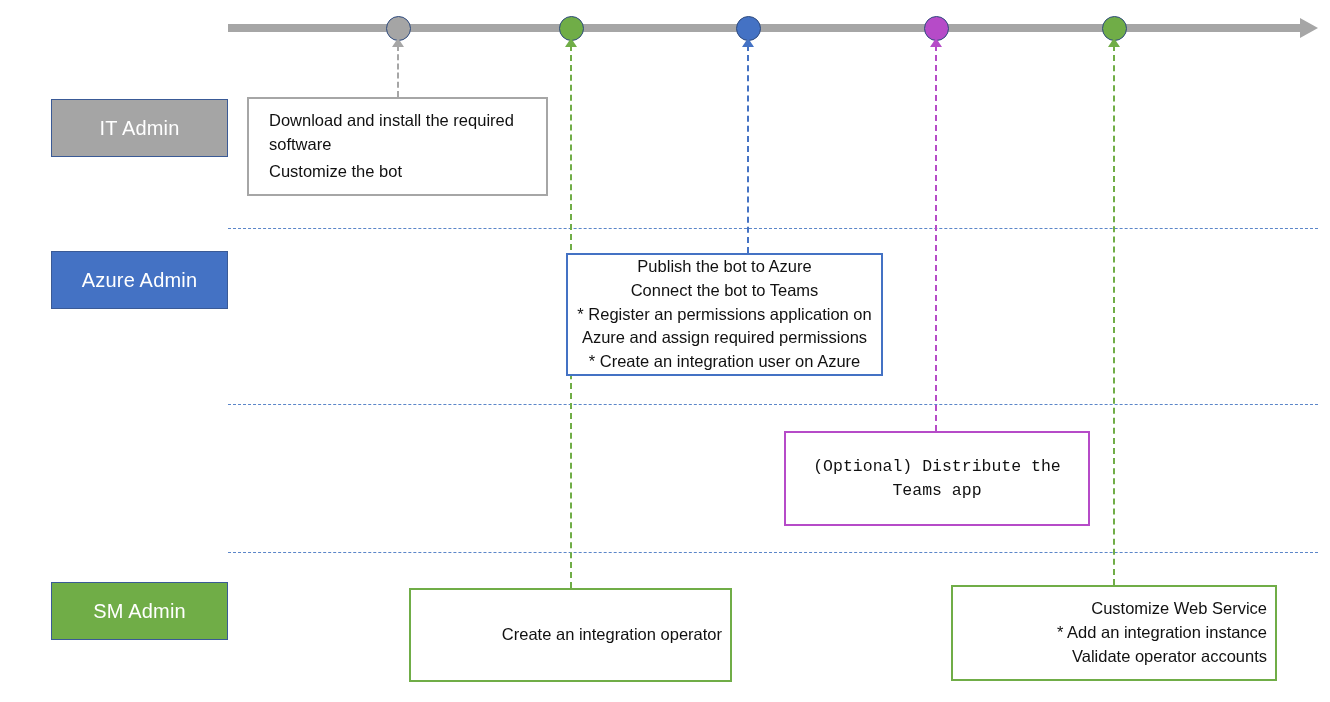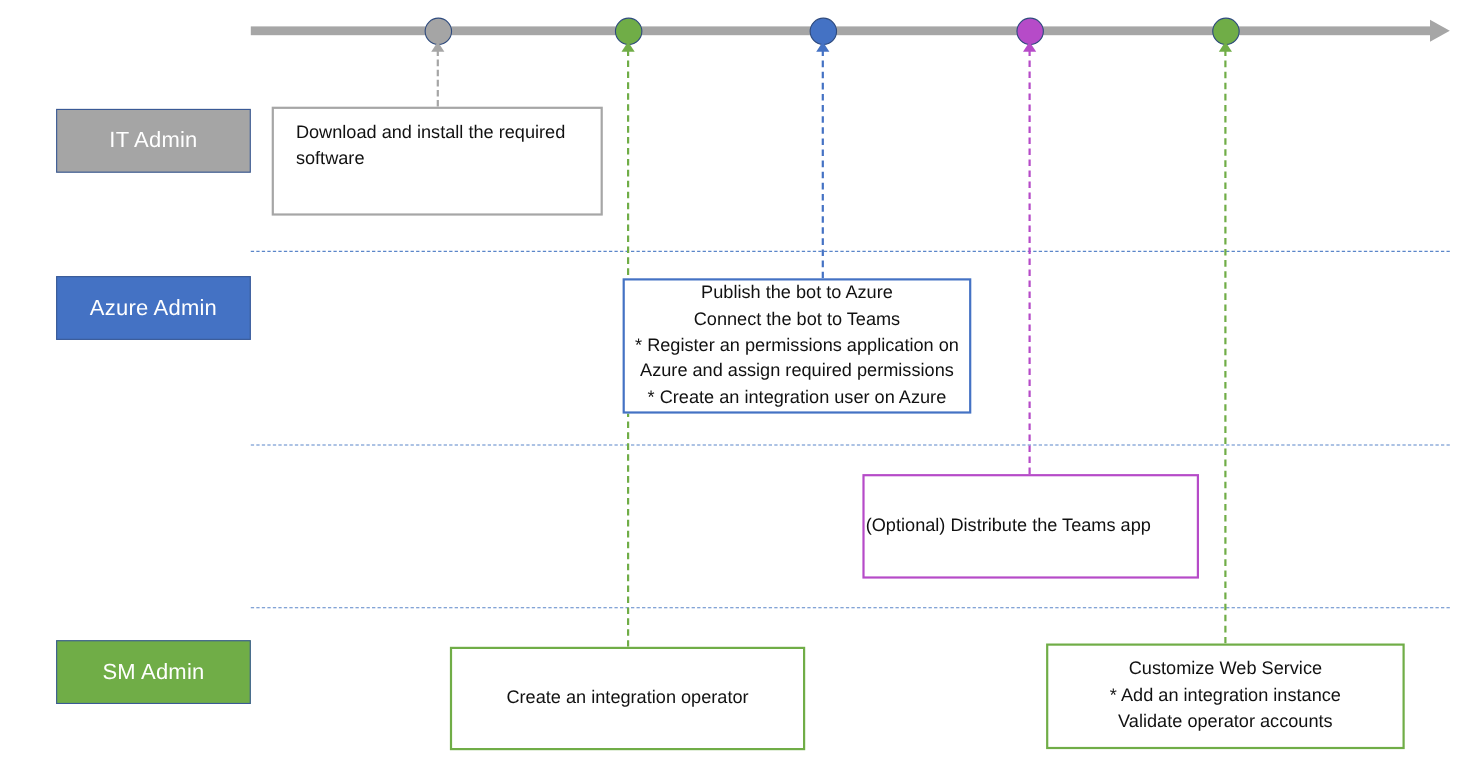--- a/index.html
+++ b/index.html
@@ -35,22 +35,22 @@
        display:flex;flex-direction:column;justify-content:center;
        font-size:16.5px;color:#111111;line-height:1.45;}
   .box p{margin:0;}
 
   .box-it{border:2.4px solid #A6A6A6;padding:10px 22px 10px 20px;
           justify-content:flex-start;}
   .box-it p{margin:0 0 0 0;}
   .box-it .gap{height:16px;}
 
   .box-azure{border:2.8px solid #4472C4;text-align:center;padding:4px 6px;}
-  .box-teams{border:2.8px solid #B64BC8;padding:4px 1px;}
-  .box-sm{border:2.8px solid #70AD47;text-align:center;padding:4px 8px;}
+  .box-teams{border:2.8px solid #B64BC8;text-align:center;padding:4px 12px;font-family:Liberation Mono, monospace;}
+  .box-sm{border:2.8px solid #70AD47;text-align:right;padding:4px 8px;}
 </style>
 </head>
 <body>
 
 <div class="stage">
 
   <div class="tl-line"></div>
   <div class="tl-head"></div>
 
   <div class="dot" style="left:386px;top:16px;background:#A5A5A5;"></div>
@@ -87,20 +87,21 @@
   </div>
 
 
   <div class="chip" style="top:582px;height:58px;background:#70AD47;">
     <span>SM Admin</span>
   </div>
 
   <div class="box box-it" style="left:247px;top:97px;width:301px;height:99px;">
     <p>Download and install the required software</p>
     <div class="gap"></div>
+    <p>Customize the bot</p>
   </div>
 
   <div class="box box-azure" style="left:566px;top:253px;width:317px;height:123px;">
     <p>Publish the bot to Azure</p>
     <p>Connect the bot to Teams</p>
     <p>* Register an permissions application on</p>
     <p>Azure and assign required permissions</p>
     <p>* Create an integration user on Azure</p>
   </div>
 

